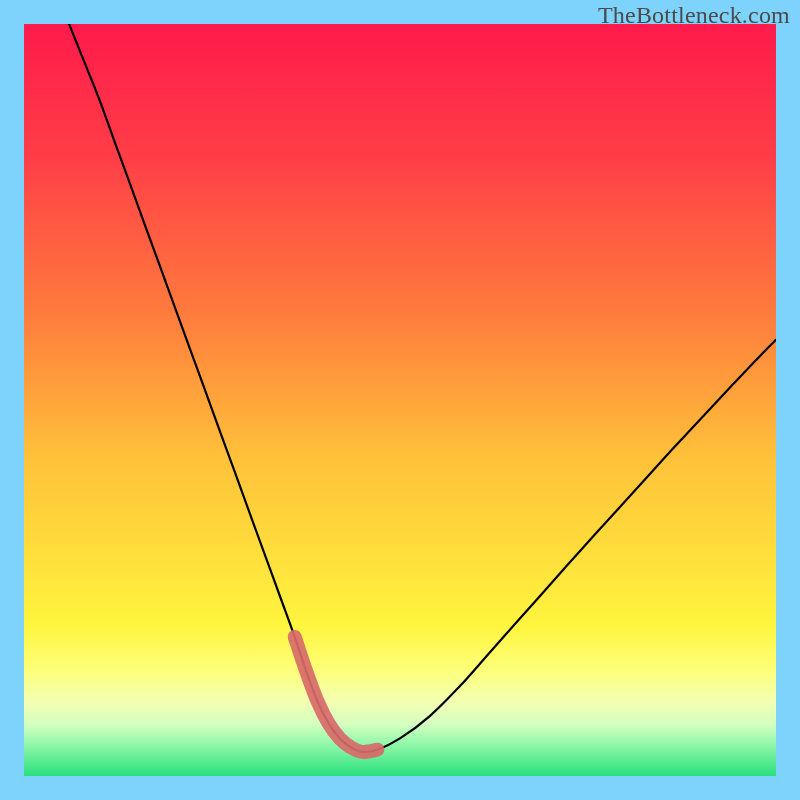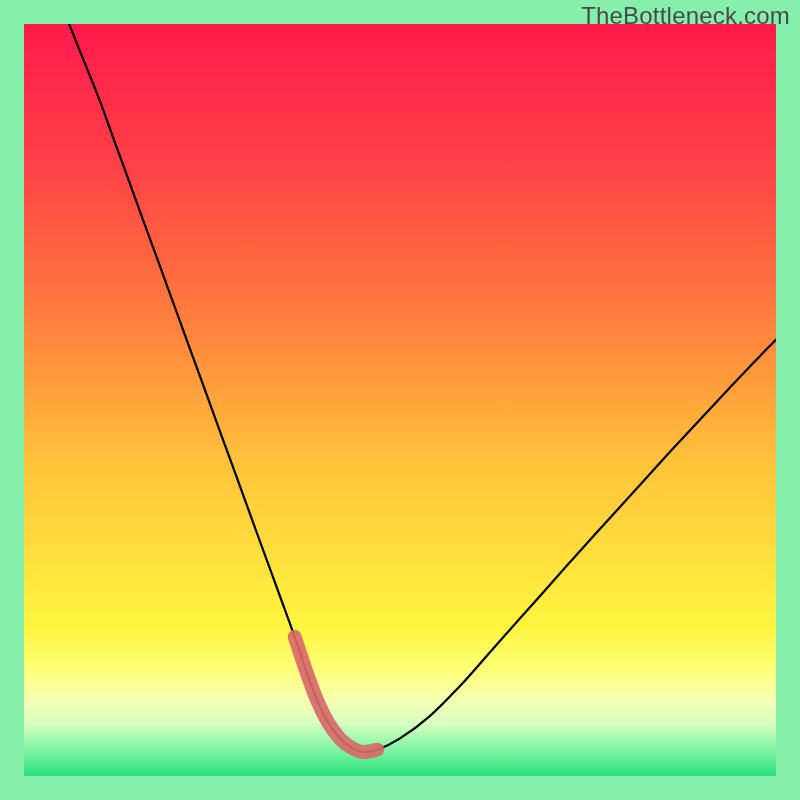--- a/index.html
+++ b/index.html
@@ -7,21 +7,22 @@
     padding: 0;
     width: 800px;
     height: 800px;
     background: #000;
     overflow: hidden;
     font-family: Arial, Helvetica, sans-serif;
   }
   .frame {
     position: absolute;
     inset: 0;
-    background: #86efac;
+    background: #7dd3fc;
+    font-family: Liberation Serif, serif;
   }
   .plot {
     position: absolute;
     left: 24px;
     top: 24px;
     width: 752px;
     height: 752px;
     overflow: hidden;
   }
   .watermark {

